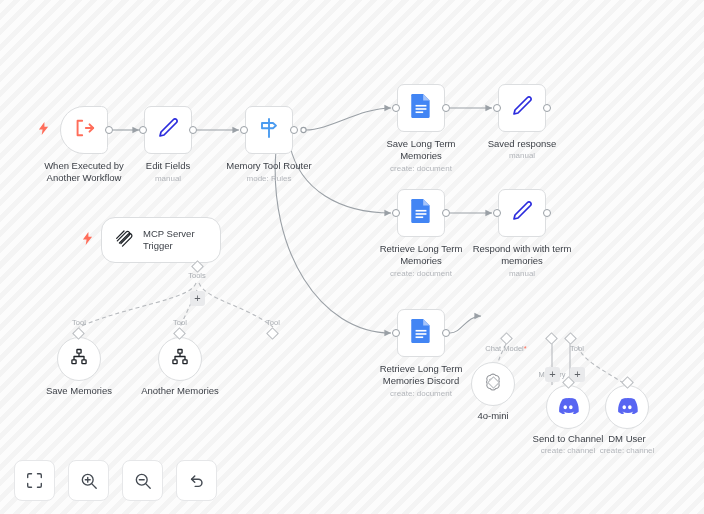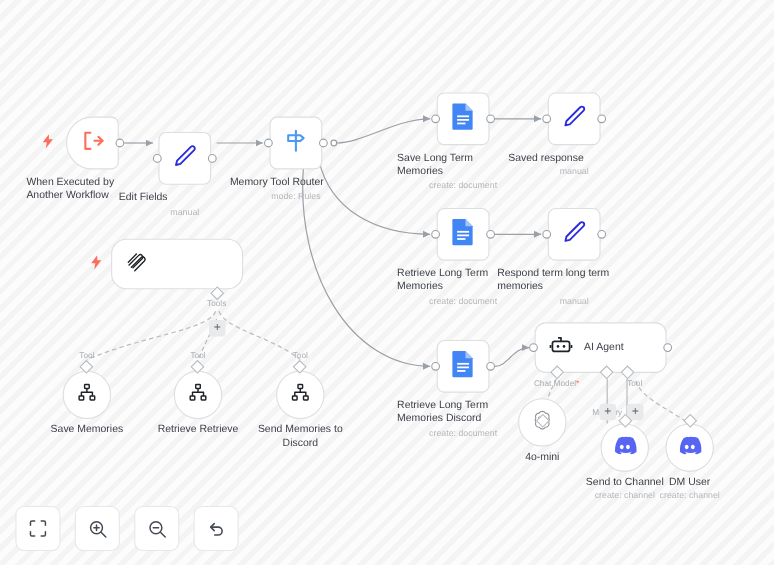--- a/index.html
+++ b/index.html
@@ -21,21 +21,21 @@
   
   .node{position:absolute;}
   .sq{
     width:48px;height:48px;border:1px solid #dcdee0;border-radius:7px;
     background:#ffffff;display:flex;align-items:center;justify-content:center;
     box-sizing:border-box;
   }
   .sq.trigger{border-top-left-radius:26px;border-bottom-left-radius:26px;}
   .lbl{
     position:absolute;left:50%;transform:translateX(-50%);
-    top:54px;width:120px;
+    top:54px;width:120px;text-align:center;
     font-size:9.5px;line-height:11.5px;color:#3b3f46;font-weight:400;
     white-space:pre-line;
   }
   .sub{
     position:absolute;left:50%;transform:translateX(-50%);
     width:130px;text-align:center;
     font-size:8px;line-height:10px;color:#b3b6bb;
   }
   
   .port{
@@ -156,21 +156,21 @@
     </div>
     <div class="lbl">When Executed by
 Another Workflow</div>
   </div>
   <div class="bolt" style="left:38px;top:122px;">
     <svg width="11" height="13" viewBox="0 0 12 14" fill="#ff6d5a">
         <path d="M7 0L1 8h4l-1 6 7-9H7z"></path>
       </svg>
   </div>
 
-  <div class="node" style="left:144px;top:120px;">
+  <div class="node" style="left:144px;top:106px;">
     <div class="sq">
       <span>
         <svg width="24" height="24" viewBox="0 0 24 24" fill="none" stroke="#2b2bdd" stroke-width="1.7" stroke-linecap="round" stroke-linejoin="round">
           <path d="M17.5 3.5a2.1 2.1 0 0 1 3 3L8 19l-4 1 1-4z"></path>
         </svg>
       </span>
       <span class="port in"></span>
       <span class="port out"></span>
     </div>
     <div class="lbl">Edit Fields</div>
@@ -194,20 +194,22 @@
 
   <div class="node" style="left:101px;top:217px;">
     <div class="pill mcp">
       <span>
         <svg width="20" height="20" viewBox="0 0 24 24" fill="none" stroke="#1f2328" stroke-width="1.5" stroke-linecap="round" stroke-linejoin="round">
           <path d="M4 15.5 14.5 5a2.6 2.6 0 0 1 3.7 3.7L8.3 18.6"></path>
           <path d="M6.5 18 17 7.5a2.6 2.6 0 0 1 3.7 3.7L10.2 21.7"></path>
           <path d="M3.2 12.4 12 3.6"></path>
         </svg>
       </span>
+      <span class="pill-txt">MCP Server
+Trigger</span>
     </div>
   </div>
   <div class="bolt" style="left:82px;top:232px;">
     <svg width="11" height="13" viewBox="0 0 12 14" fill="#ff6d5a">
         <path d="M7 0L1 8h4l-1 6 7-9H7z"></path>
       </svg>
   </div>
   <div class="diamond" style="left:193px;top:262px;"></div>
   <div class="endpt-lbl" style="left:197px;top:271px;">Tools</div>
   <div class="plusbtn" style="left:190px;top:291px;">+</div>
@@ -232,39 +234,25 @@
     <div class="circ">
       <span>
         <svg width="20" height="20" viewBox="0 0 24 24" fill="none" stroke="#1f2328" stroke-width="1.6" stroke-linejoin="round">
           <rect x="9.5" y="3" width="5" height="4.4" rx="0.7"></rect>
           <rect x="3.5" y="15.5" width="5" height="4.4" rx="0.7"></rect>
           <rect x="15.5" y="15.5" width="5" height="4.4" rx="0.7"></rect>
           <path d="M12 7.4v4.1M6 15.5v-4.1h12v4.1"></path>
         </svg>
       </span>
     </div>
-    <div class="clbl">Retrieve Retrieve</div>
+    <div class="clbl">Another Memories</div>
   </div>
   <div class="diamond" style="left:175px;top:329px;"></div>
   <div class="endpt-lbl" style="left:180px;top:318px;">Tool</div>
 
-  <div class="node" style="left:251px;top:337px;">
-    <div class="circ">
-      <span>
-        <svg width="20" height="20" viewBox="0 0 24 24" fill="none" stroke="#1f2328" stroke-width="1.6" stroke-linejoin="round">
-          <rect x="9.5" y="3" width="5" height="4.4" rx="0.7"></rect>
-          <rect x="3.5" y="15.5" width="5" height="4.4" rx="0.7"></rect>
-          <rect x="15.5" y="15.5" width="5" height="4.4" rx="0.7"></rect>
-          <path d="M12 7.4v4.1M6 15.5v-4.1h12v4.1"></path>
-        </svg>
-      </span>
-    </div>
-    <div class="clbl">Send Memories to
-Discord</div>
-  </div>
   <div class="diamond" style="left:268px;top:329px;"></div>
   <div class="endpt-lbl" style="left:273px;top:318px;">Tool</div>
 
   <div class="node" style="left:397px;top:84px;">
     <div class="sq">
       <span>
         <svg width="24" height="26" viewBox="0 0 20 24">
           <path d="M2 1h10l6 6v15a1 1 0 0 1-1 1H2a1 1 0 0 1-1-1V2a1 1 0 0 1 1-1z" fill="#4285f4"></path>
           <path d="M12 1l6 6h-6z" fill="#a6c5fa"></path>
           <rect x="5" y="11" width="10" height="1.5" fill="#fff"></rect>
@@ -316,21 +304,21 @@
   <div class="node" style="left:498px;top:189px;">
     <div class="sq">
       <span>
         <svg width="24" height="24" viewBox="0 0 24 24" fill="none" stroke="#2b2bdd" stroke-width="1.7" stroke-linecap="round" stroke-linejoin="round">
           <path d="M17.5 3.5a2.1 2.1 0 0 1 3 3L8 19l-4 1 1-4z"></path>
         </svg>
       </span>
       <span class="port in"></span>
       <span class="port out"></span>
     </div>
-    <div class="lbl" style="width:140px;">Respond term long term
+    <div class="lbl" style="width:140px;">Respond with with term
 memories</div>
     <div class="sub" style="top:80px;">manual</div>
   </div>
 
   <div class="node" style="left:397px;top:309px;">
     <div class="sq">
       <span>
         <svg width="24" height="26" viewBox="0 0 20 24">
           <path d="M2 1h10l6 6v15a1 1 0 0 1-1 1H2a1 1 0 0 1-1-1V2a1 1 0 0 1 1-1z" fill="#4285f4"></path>
           <path d="M12 1l6 6h-6z" fill="#a6c5fa"></path>
@@ -340,36 +328,20 @@
         </svg>
       </span>
       <span class="port in"></span>
       <span class="port out"></span>
     </div>
     <div class="lbl">Retrieve Long Term
 Memories Discord</div>
     <div class="sub" style="top:80px;">create: document</div>
   </div>
 
-  <div class="node" style="left:486px;top:293px;">
-    <div class="pill agent">
-      <span>
-        <svg width="22" height="22" viewBox="0 0 24 24" fill="none" stroke="#1f2328" stroke-width="1.7" stroke-linejoin="round">
-          <rect x="3.5" y="8" width="17" height="10" rx="2.2"></rect>
-          <circle cx="9" cy="13" r="1.3" fill="#1f2328" stroke="none"></circle>
-          <circle cx="15" cy="13" r="1.3" fill="#1f2328" stroke="none"></circle>
-          <path d="M12 8V4.5H9"></path>
-          <path d="M1.6 11.5v3M22.4 11.5v3"></path>
-        </svg>
-      </span>
-      <span class="pill-txt">AI Agent</span>
-      <span class="port in" style="top:19px;left:-5px;"></span>
-      <span class="port out" style="top:19px;right:-5px;"></span>
-    </div>
-  </div>
 
   <div class="diamond" style="left:502px;top:334px;"></div>
   <div class="endpt-lbl" style="left:506px;top:344px;"><span>Chat Model</span><span class="req">*</span></div>
   <div class="diamond" style="left:547px;top:334px;"></div>
   <div class="endpt-lbl" style="left:552px;top:344px;margin-top:26px;">Memory</div>
   <div class="diamond" style="left:566px;top:334px;"></div>
   <div class="endpt-lbl" style="left:577px;top:344px;">Tool</div>
   <div class="endpt-lbl" style="left:492px;top:367px;">Model</div>
   <div class="plusbtn" style="left:545px;top:367px;">+</div>
   <div class="plusbtn" style="left:570px;top:367px;">+</div>

